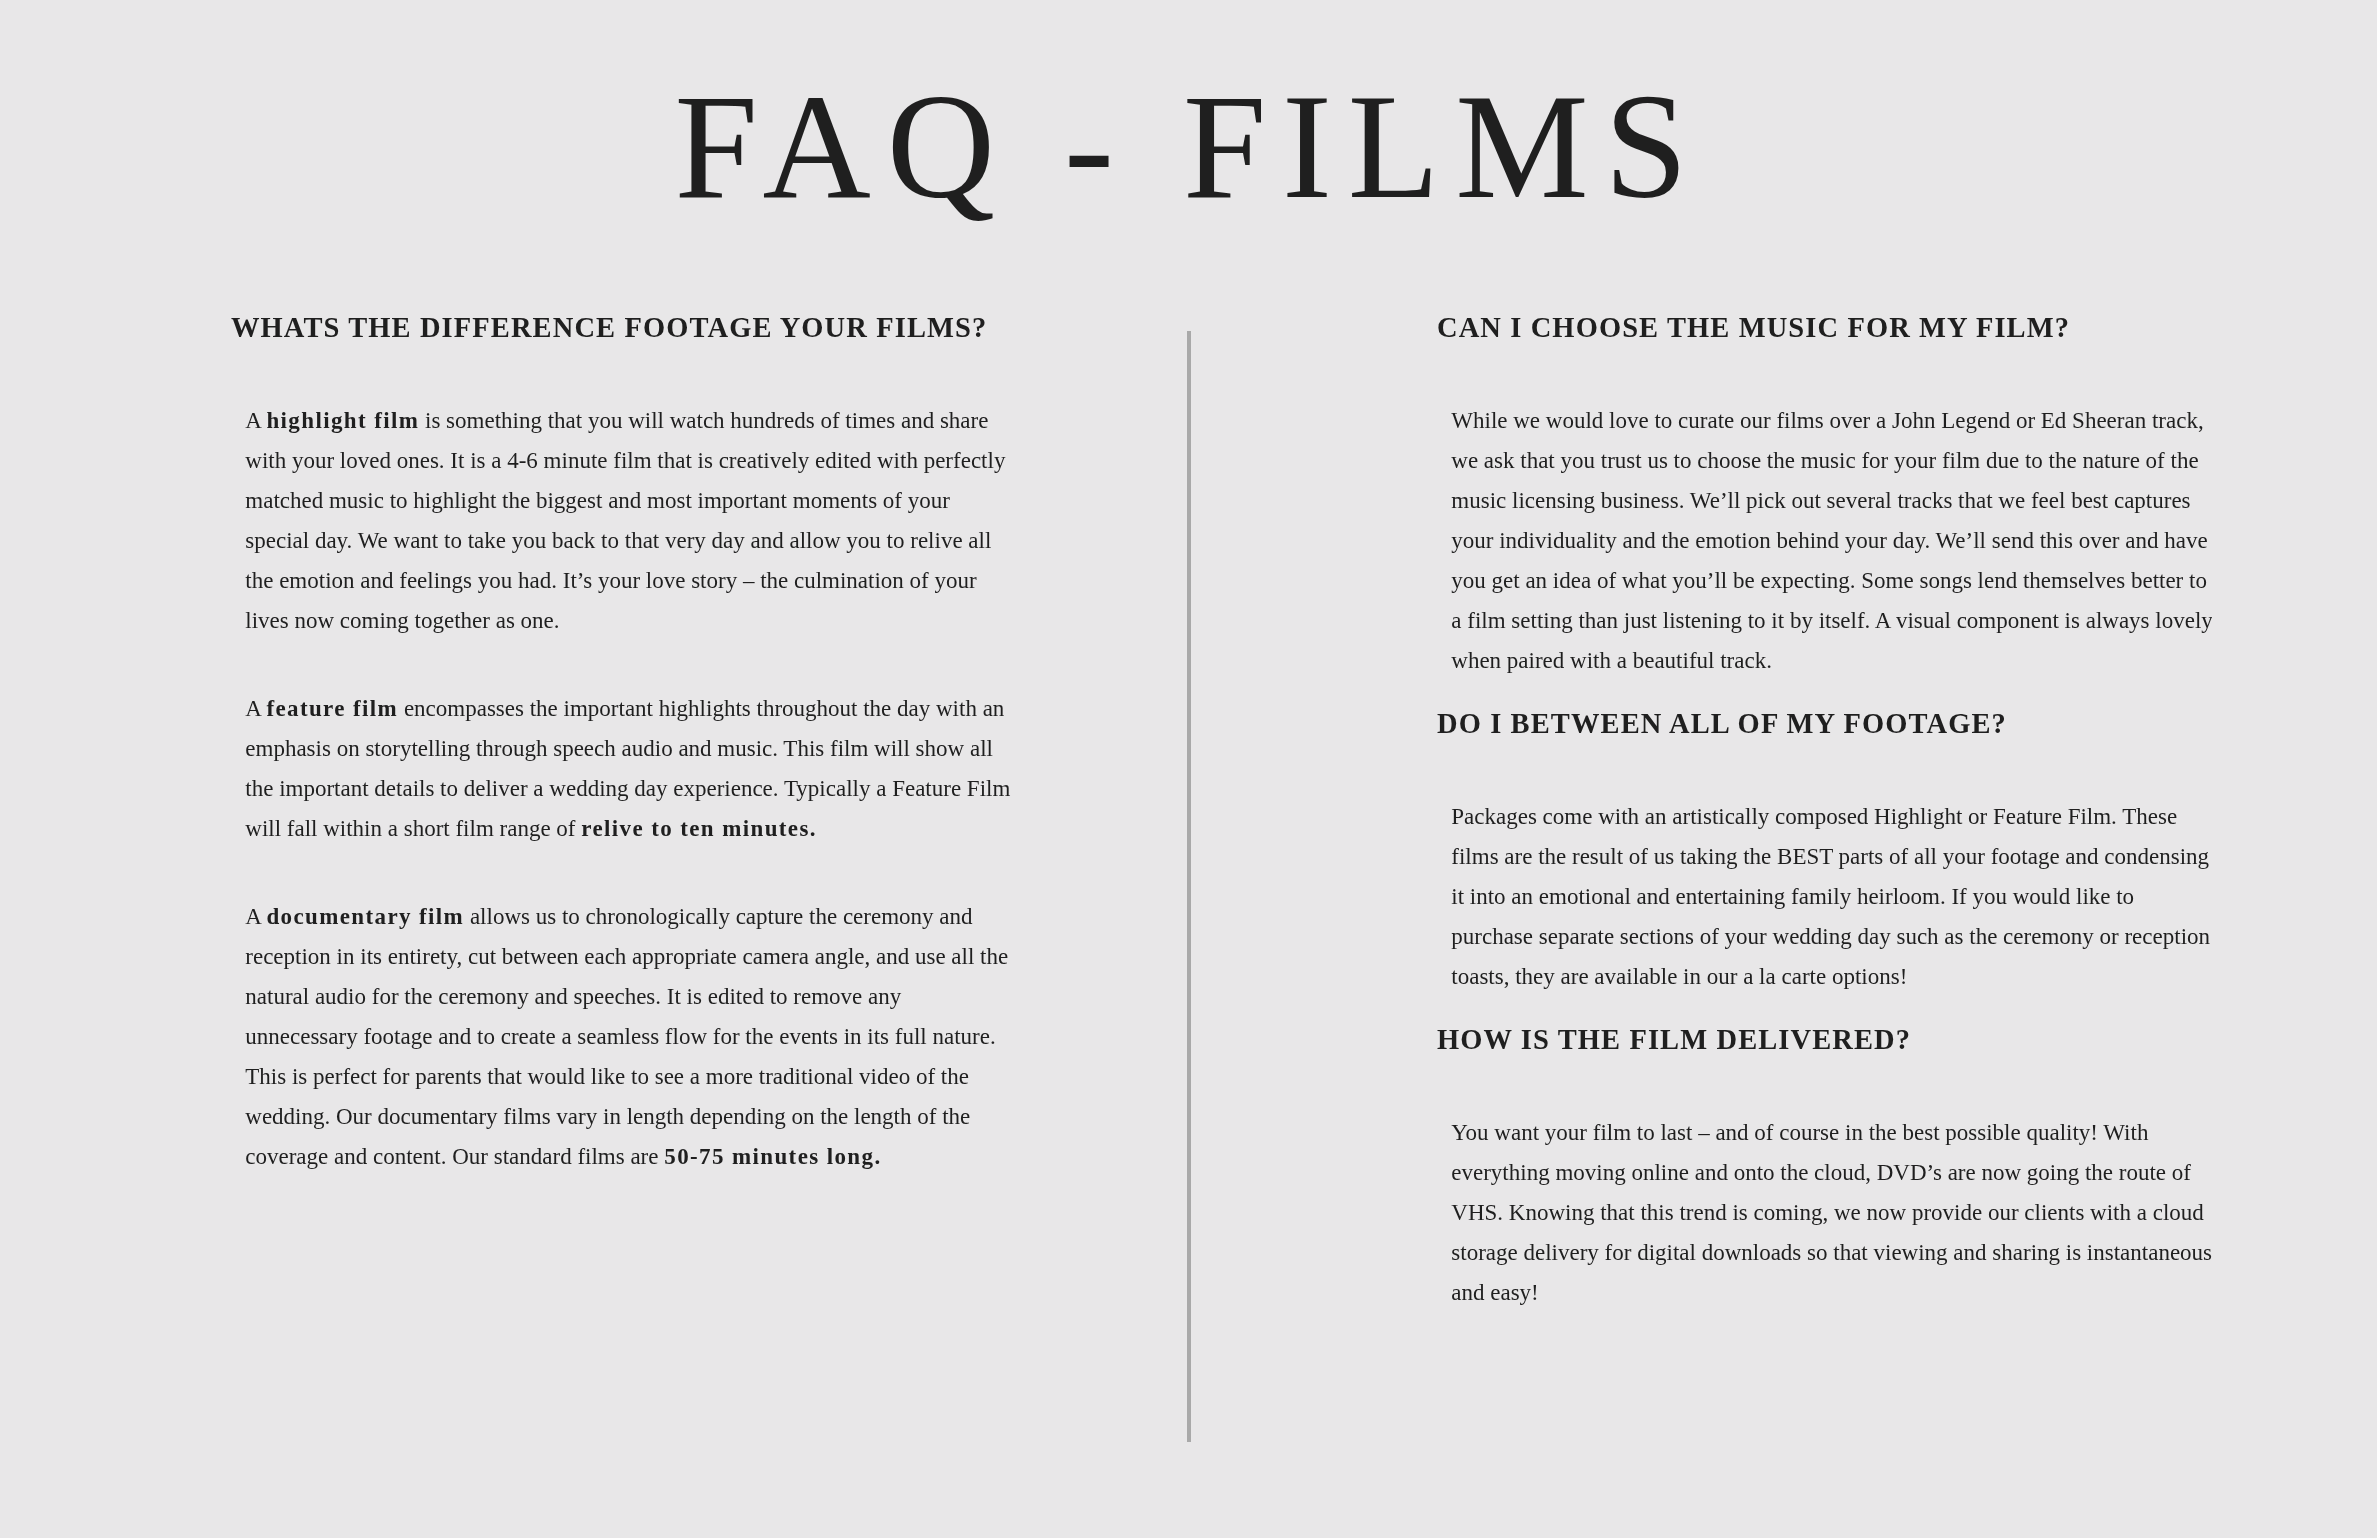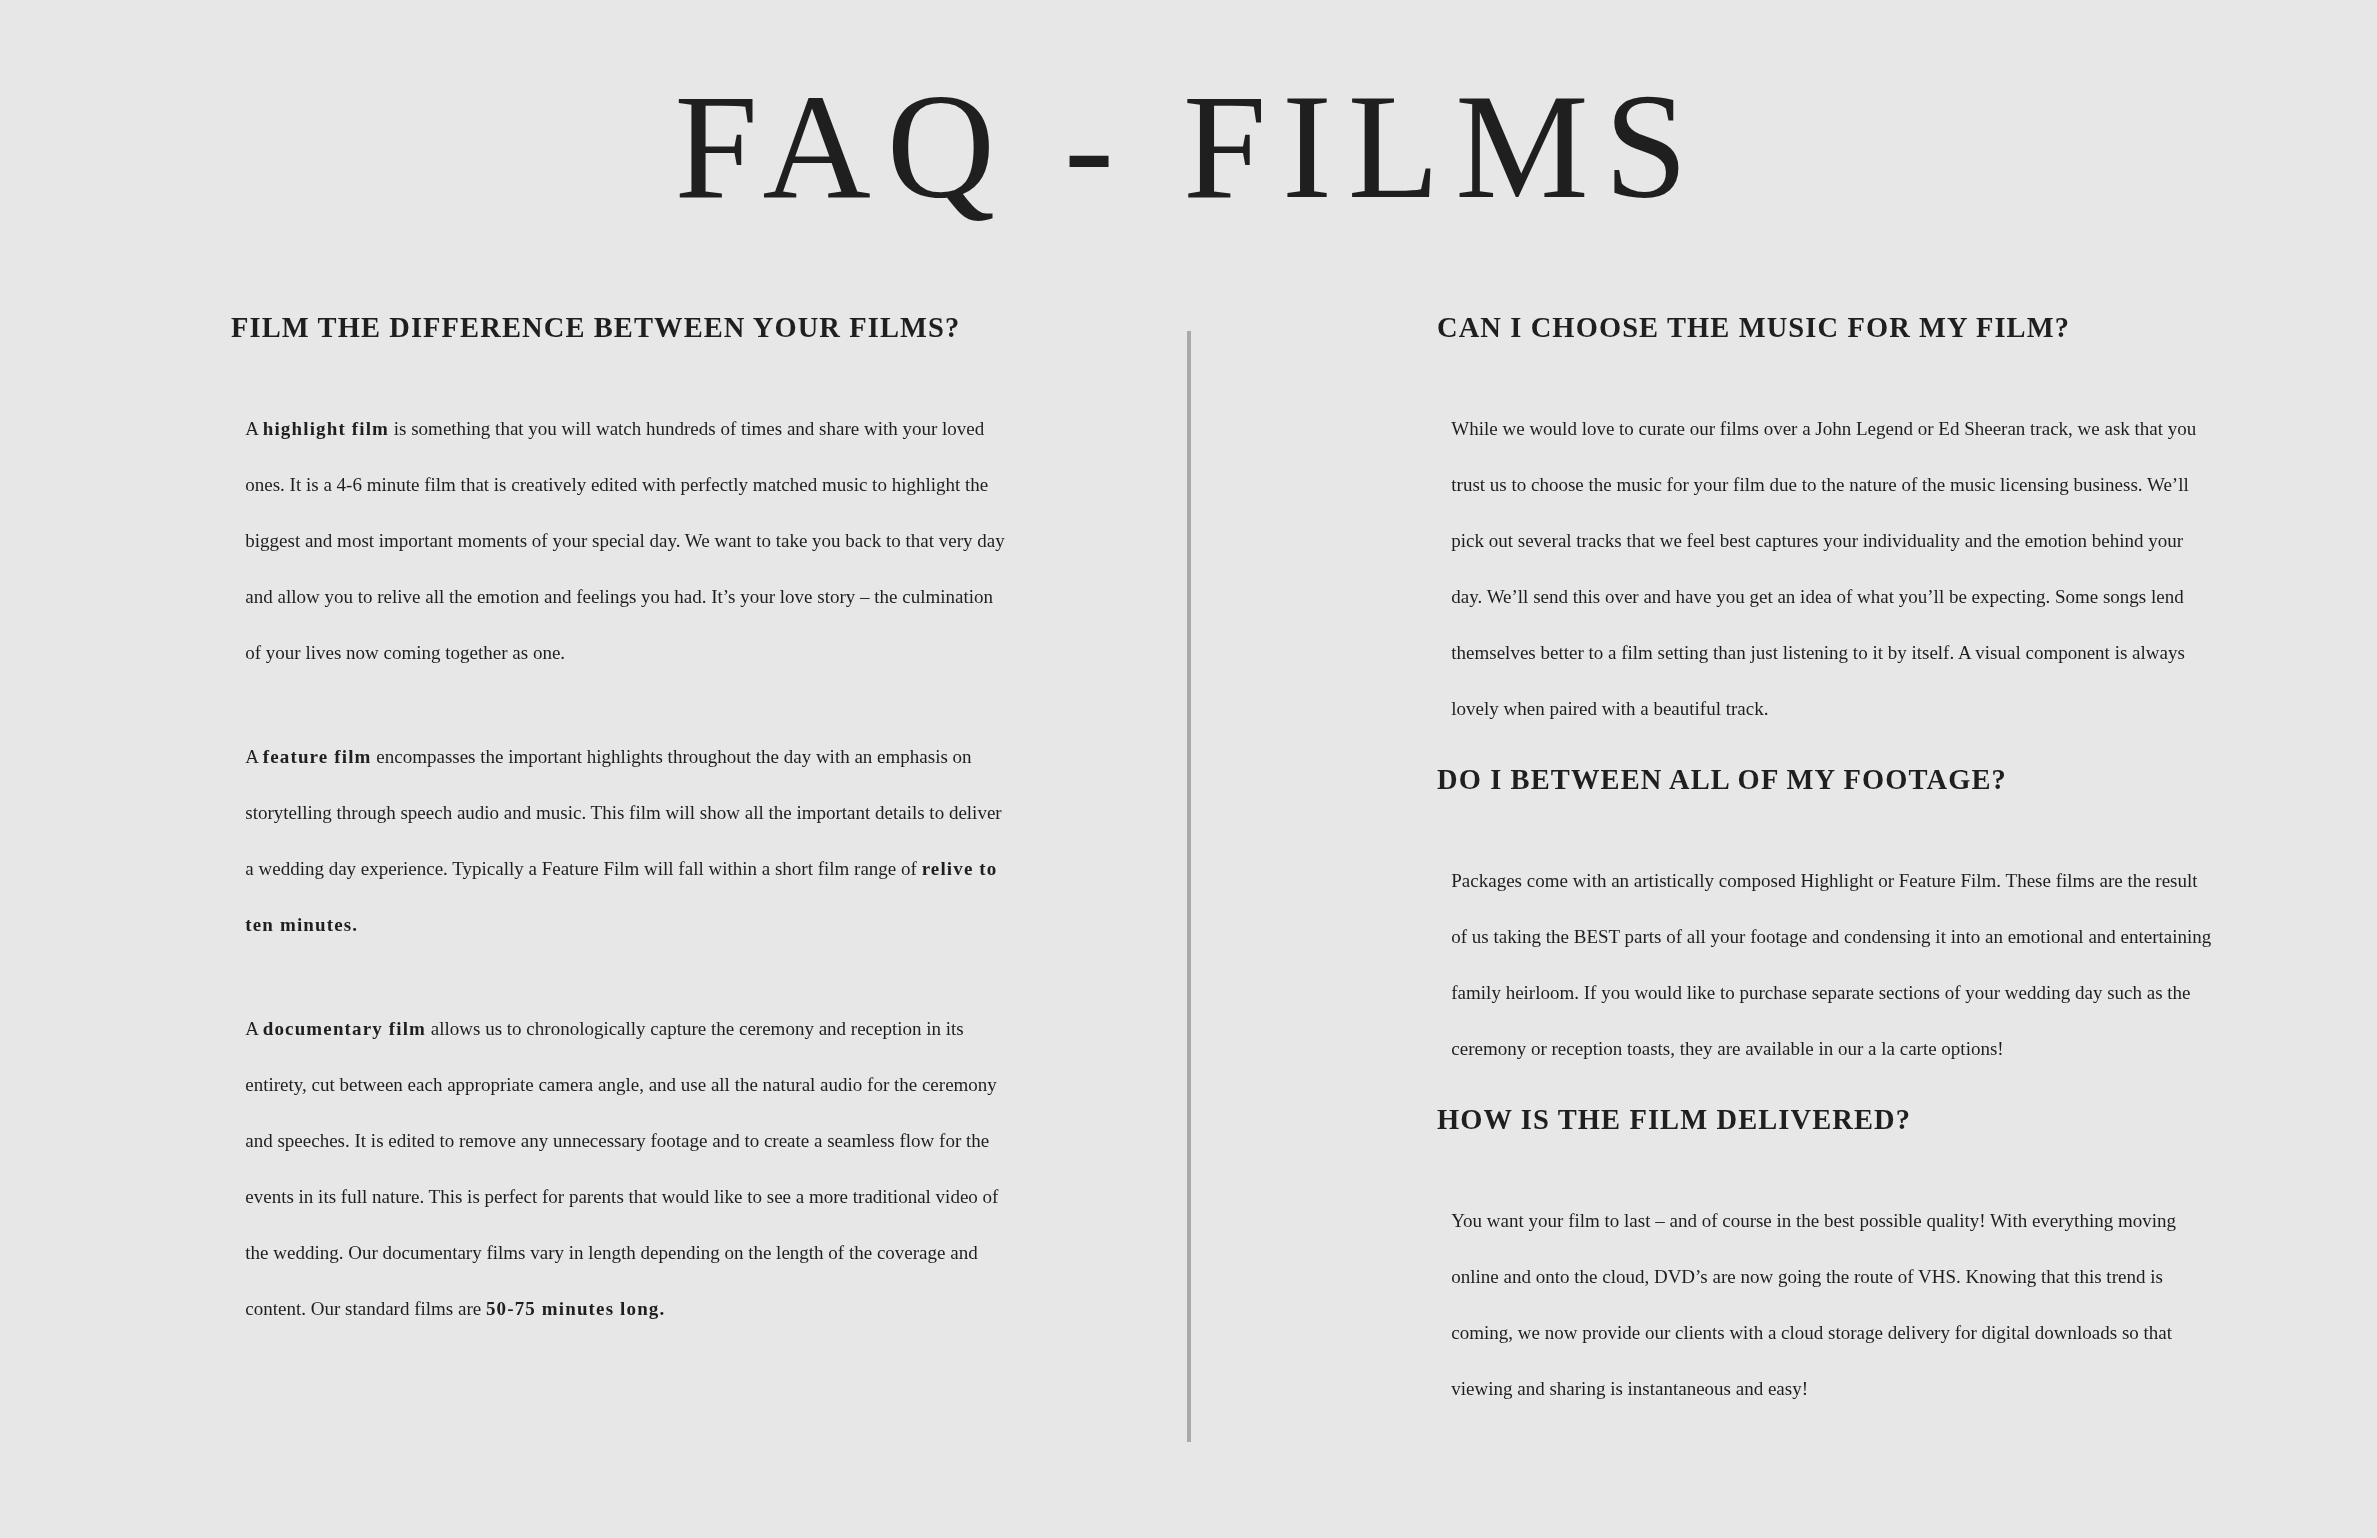--- a/index.html
+++ b/index.html
@@ -52,38 +52,38 @@
     margin: 0;
     font-size: 28.5px;
     line-height: 36px;
     font-weight: 700;
     letter-spacing: 1.1px;
     color: var(--fg);
   }
   .faq-heading:not(:first-child) { margin-top: 25px; }
   .faq-paragraph {
     margin: 48px 0 0 14.3px;
-    font-size: 19px;
-    line-height: 56px;
+    font-size: 23px;
+    line-height: 40px;
     color: var(--fg);
   }
   .faq-heading + .faq-paragraph { margin-top: 55px; }
   .faq-paragraph strong {
     font-weight: 700;
     letter-spacing: 0.06em;
   }
 </style>
 </head>
 <body>
 
 <div class="page">
   <h1 class="title">FAQ - FILMS</h1>
   <div class="divider"></div>
   <div class="column left">
-      <h2 class="faq-heading">FILM THE DIFFERENCE BETWEEN YOUR FILMS?</h2>
+      <h2 class="faq-heading">WHATS THE DIFFERENCE FOOTAGE YOUR FILMS?</h2>
       <p class="faq-paragraph"><span>A </span><strong>highlight film</strong><span> is something that you will watch hundreds of times and share with your loved ones. It is a 4-6 minute film that is creatively edited with perfectly matched music to highlight the biggest and most important moments of your special day. We want to take you back to that very day and allow you to relive all the emotion and feelings you had. It’s your love story – the culmination of your lives now coming together as one.</span></p>
       <p class="faq-paragraph"><span>A </span><strong>feature film</strong><span> encompasses the important highlights throughout the day with an emphasis on storytelling through speech audio and music. This film will show all the important details to deliver a wedding day experience. Typically a Feature Film will fall within a short film range of </span><strong>relive to ten minutes.</strong></p>
       <p class="faq-paragraph"><span>A </span><strong>documentary film</strong><span> allows us to chronologically capture the ceremony and reception in its entirety, cut between each appropriate camera angle, and use all the natural audio for the ceremony and speeches. It is edited to remove any unnecessary footage and to create a seamless flow for the events in its full nature. This is perfect for parents that would like to see a more traditional video of the wedding. Our documentary films vary in length depending on the length of the coverage and content. Our standard films are </span><strong>50-75 minutes long.</strong></p>
     </div>
   <div class="column right">
       <h2 class="faq-heading">CAN I CHOOSE THE MUSIC FOR MY FILM?</h2>
       <p class="faq-paragraph"><span>While we would love to curate our films over a John Legend or Ed Sheeran track, we ask that you trust us to choose the music for your film due to the nature of the music licensing business. We’ll pick out several tracks that we feel best captures your individuality and the emotion behind your day. We’ll send this over and have you get an idea of what you’ll be expecting. Some songs lend themselves better to a film setting than just listening to it by itself. A visual component is always lovely when paired with a beautiful track.</span></p>
       <h2 class="faq-heading">DO I BETWEEN ALL OF MY FOOTAGE?</h2>
       <p class="faq-paragraph"><span>Packages come with an artistically composed Highlight or Feature Film. These films are the result of us taking the BEST parts of all your footage and condensing it into an emotional and entertaining family heirloom. If you would like to purchase separate sections of your wedding day such as the ceremony or reception toasts, they are available in our a la carte options!</span></p>
       <h2 class="faq-heading">HOW IS THE FILM DELIVERED?</h2>

